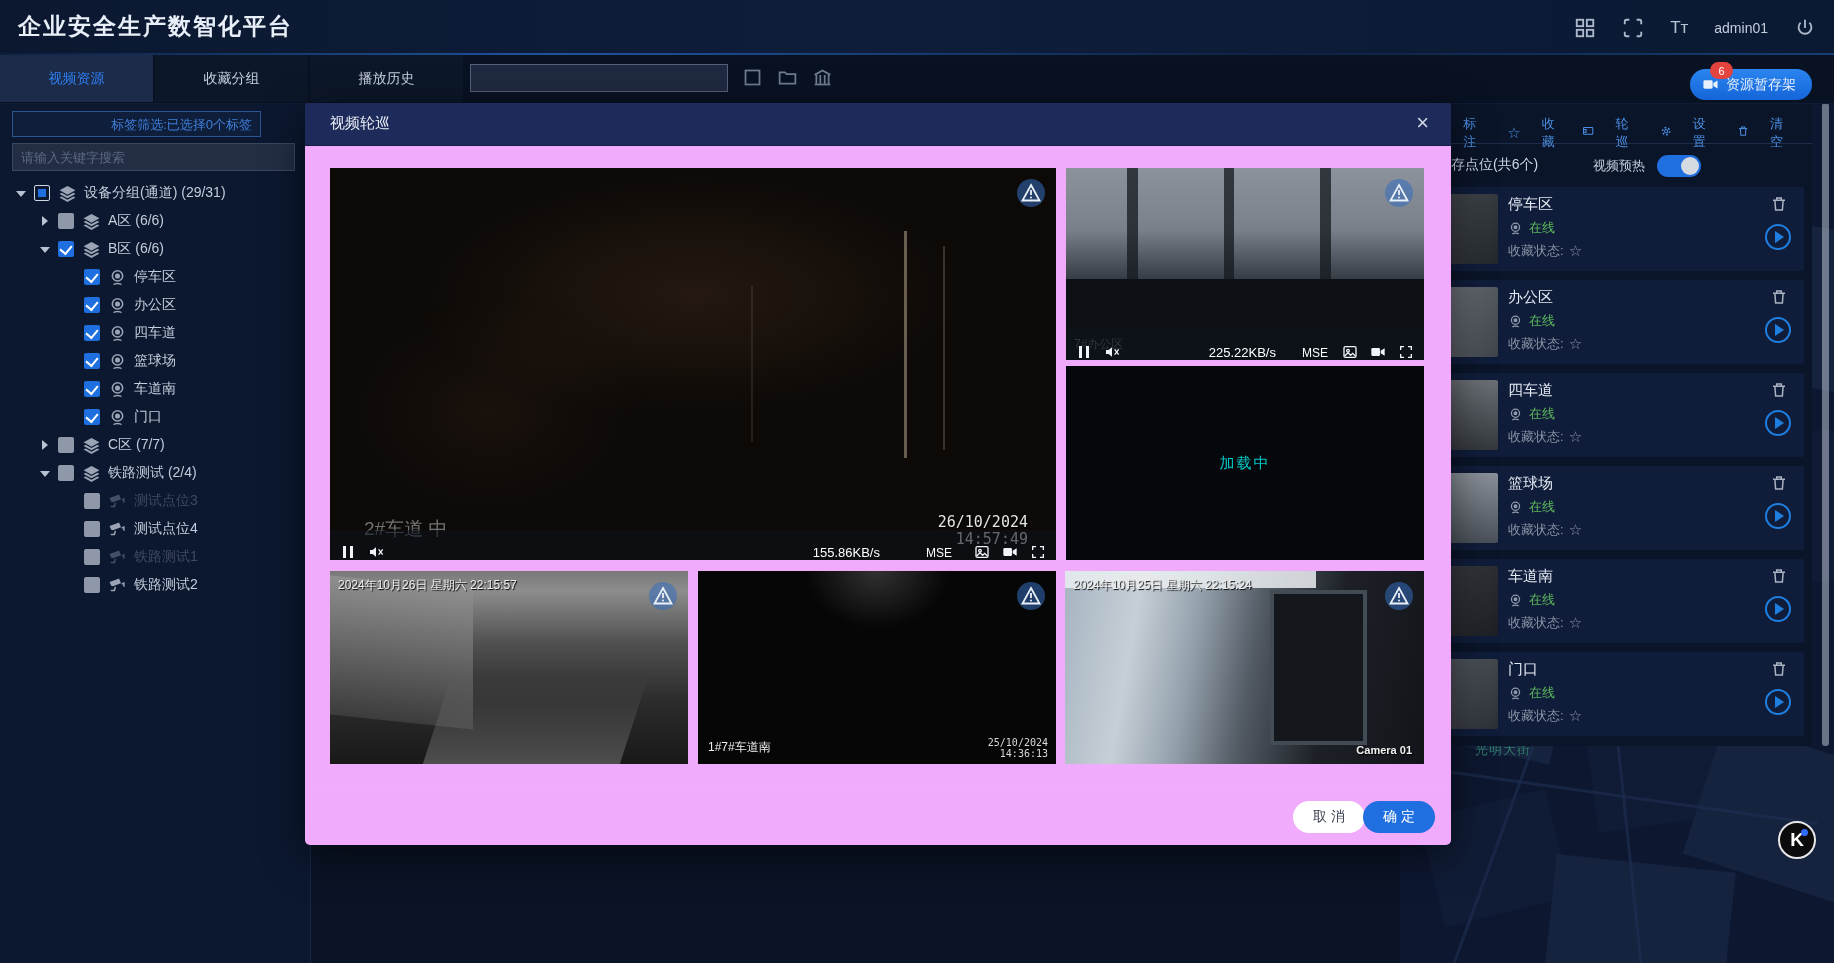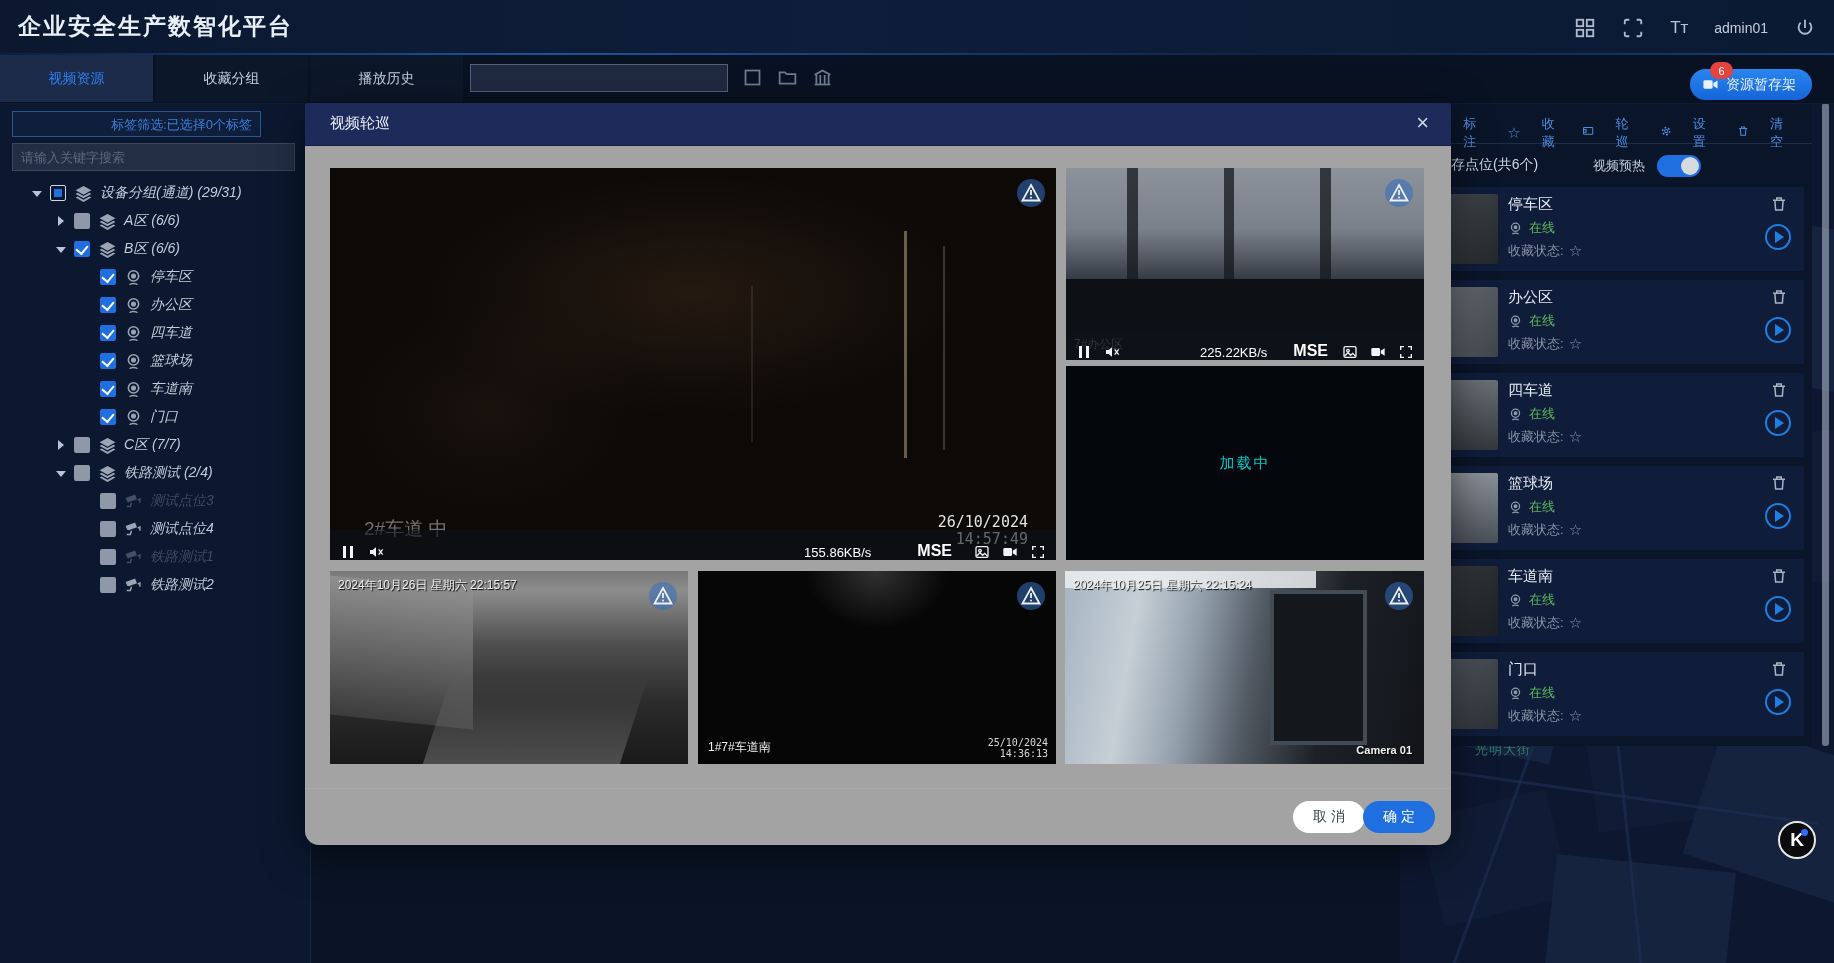--- a/index.html
+++ b/index.html
@@ -34,21 +34,21 @@
   .stash-badge{position:absolute;left:20px;top:-7px;min-width:17px;height:17px;border-radius:9px;background:#e5433e;
     color:#fff;font-size:11px;display:flex;align-items:center;justify-content:center;padding:0 3px;}
 
   
   .left-panel{position:absolute;left:0;top:103px;width:310px;height:860px;background:#0c1830;z-index:10;border-right:1px solid #142746;}
   .tagfilter{position:absolute;left:12px;top:8px;width:249px;height:26px;border:1px solid #2c5693;background:rgba(26,60,110,.18);
     color:#3f7fd9;font-size:13px;line-height:26px;text-align:right;padding-right:8px;box-sizing:border-box;cursor:pointer;}
   .lsearch{position:absolute;left:12px;top:40px;width:283px;height:28px;background:#232e45;border:1px solid #3a475f;
     color:#cfd6e2;font-size:13px;padding:0 8px;box-sizing:border-box;}
   .lsearch::placeholder{color:#5b6880}
-  .tree{position:absolute;left:16px;top:76px;width:310px;font-style:italic;}
+  .tree{position:absolute;left:0;top:76px;width:310px;}
   .trow{height:28px;display:flex;align-items:center;cursor:pointer;}
   .trow.lv0{padding-left:14px}.trow.lv1{padding-left:38px}.trow.lv2{padding-left:84px}
   .arr{width:14px;height:14px;margin-right:6px;position:relative;flex:0 0 14px}
   .arr.down:after{content:"";position:absolute;left:2px;top:5px;border-left:5px solid transparent;border-right:5px solid transparent;border-top:6px solid #b9c2d2;}
   .arr.right:after{content:"";position:absolute;left:4px;top:2px;border-top:5px solid transparent;border-bottom:5px solid transparent;border-left:6px solid #b9c2d2;}
   .cb{width:16px;height:16px;border-radius:2px;margin-right:8px;position:relative;flex:0 0 16px}
   .cb.off{background:#8e98a8}
   .cb.on{background:#1f6fe0}
   .cb.on:after{content:"";position:absolute;left:4px;top:2px;width:6px;height:9px;border:solid #fff;border-width:0 2px 2px 0;transform:rotate(40deg);}
   .cb.ind{border:1px solid #cfd6e2;box-sizing:border-box;background:#0c1830}
@@ -96,22 +96,22 @@
   .cam-line2{position:absolute;left:100px;top:32px;display:flex;align-items:center;gap:6px;}
   .cam-line2 .ci{width:15px;height:15px;color:#8f99ab}
   .cam-online{font-size:13px;color:#5cb85c}
   .cam-fav{position:absolute;left:100px;top:55px;font-size:13px;color:#8a93a5;display:flex;gap:5px;align-items:center;}
   .cam-fav .fstar{font-size:15px;cursor:pointer}
   .cam-del{position:absolute;right:16px;top:8px;width:18px;height:18px;color:#aab3c2;cursor:pointer;}
   .cam-play{position:absolute;right:13px;top:37px;width:26px;height:26px;border-radius:50%;border:2px solid #1f7fe0;box-sizing:border-box;cursor:pointer;}
   .cam-play:after{content:"";position:absolute;left:8px;top:5px;border-top:6px solid transparent;border-bottom:6px solid transparent;border-left:9px solid #1f7fe0;}
 
   
-  .modal{position:absolute;left:305px;top:103px;width:1146px;height:742px;background:#a3a3a3;z-index:50;
-    border-radius:14px;box-shadow:0 10px 40px rgba(0,0,0,.55);}
+  .modal{position:absolute;left:305px;top:103px;width:1146px;height:742px;background:#f0abfc;z-index:50;
+    border-radius:5px;box-shadow:0 10px 40px rgba(0,0,0,.55);}
   .m-header{position:absolute;left:0;top:0;width:100%;height:42px;background:#1d2a5a;border-radius:3px 3px 0 0;
     border-bottom:1px solid rgba(0,0,0,.25);}
   .m-title{position:absolute;left:25px;top:11px;font-size:15px;color:#eaeff7;}
   .m-close{position:absolute;right:22px;top:8px;font-size:22px;color:#cfd6e6;cursor:pointer;line-height:24px;}
   .m-body{position:absolute;left:25px;top:65px;width:1094px;height:590px;}
   .vid{position:absolute;overflow:hidden;background:#05070c;cursor:pointer;}
   .v-main{left:0;top:0;width:726px;height:392px;
     background:radial-gradient(ellipse 55% 45% at 50% 32%,rgba(94,62,38,.30),rgba(0,0,0,0) 70%),
                radial-gradient(ellipse 30% 40% at 22% 62%,rgba(72,46,30,.22),rgba(0,0,0,0) 70%),#0c0907;}
   .pole1{position:absolute;left:79%;top:16%;width:3px;height:58%;background:rgba(195,175,150,.5)}
@@ -136,21 +136,21 @@
   .v-b3{left:735px;top:403px;width:359px;height:193px;
     background:linear-gradient(100deg,#a6b4c1 0%,#c6cfd6 20%,#93a0ac 36%,#525a63 52%,#1d2127 72%,#121419 100%);}
   .v-b3 .door{position:absolute;right:16%;top:10%;width:27%;height:80%;background:#14171c;border:4px solid #434b54;box-sizing:border-box;}
   .v-b3 .ceil{position:absolute;left:0;top:0;width:70%;height:9%;background:rgba(235,238,241,.85);}
   .alert{position:absolute;right:10px;top:10px;width:30px;height:30px;}
   .vbar{position:absolute;left:0;bottom:0;width:100%;height:30px;background:rgba(13,18,26,.6);
     display:flex;align-items:flex-end;padding:0 10px;box-sizing:border-box;gap:12px;z-index:3;}
   .vbar .sp{flex:1}
   .vbar .vi{width:16px;height:16px;color:#f0f3f7;cursor:pointer;flex:0 0 16px}
   .vbar .rate{color:#fff;font-size:13px;}
-  .vbar .codec{color:#fff;font-size:16px;font-weight:bold;margin-left:34px;margin-right:10px;}
+  .vbar .codec{color:#fff;font-size:12px;font-weight:normal;margin-left:34px;margin-right:10px;}
   .wm-main{position:absolute;left:34px;bottom:18px;font-size:19px;color:rgba(195,200,206,.55);z-index:2;}
   .wm-sec{position:absolute;left:8px;bottom:7px;font-size:12px;color:rgba(200,206,212,.45);z-index:2;}
   .ts-main{position:absolute;right:28px;bottom:12px;text-align:right;z-index:1;
     font-family:"DejaVu Sans Mono",monospace;font-size:15px;color:#e4e4e4;line-height:17px;text-shadow:1px 1px 1px #000;}
   .osd{position:absolute;left:8px;top:6px;font-size:12px;color:#ededed;text-shadow:1px 1px 1px #000;z-index:2;}
   .b2-label{position:absolute;left:10px;bottom:8px;font-size:12px;color:#f0f0f0;z-index:2;}
   .b2-ts{position:absolute;right:8px;bottom:5px;text-align:right;font-family:"DejaVu Sans Mono",monospace;
     font-size:10px;line-height:11px;color:#d8d8d8;z-index:2;}
   .b3-cam{position:absolute;right:12px;bottom:8px;font-size:11px;font-weight:bold;color:#f2f2f2;text-shadow:1px 1px 1px #000;z-index:2;}
   .m-footer{position:absolute;left:0;bottom:0;width:100%;height:56px;border-top:1px solid rgba(255,255,255,.07);}

